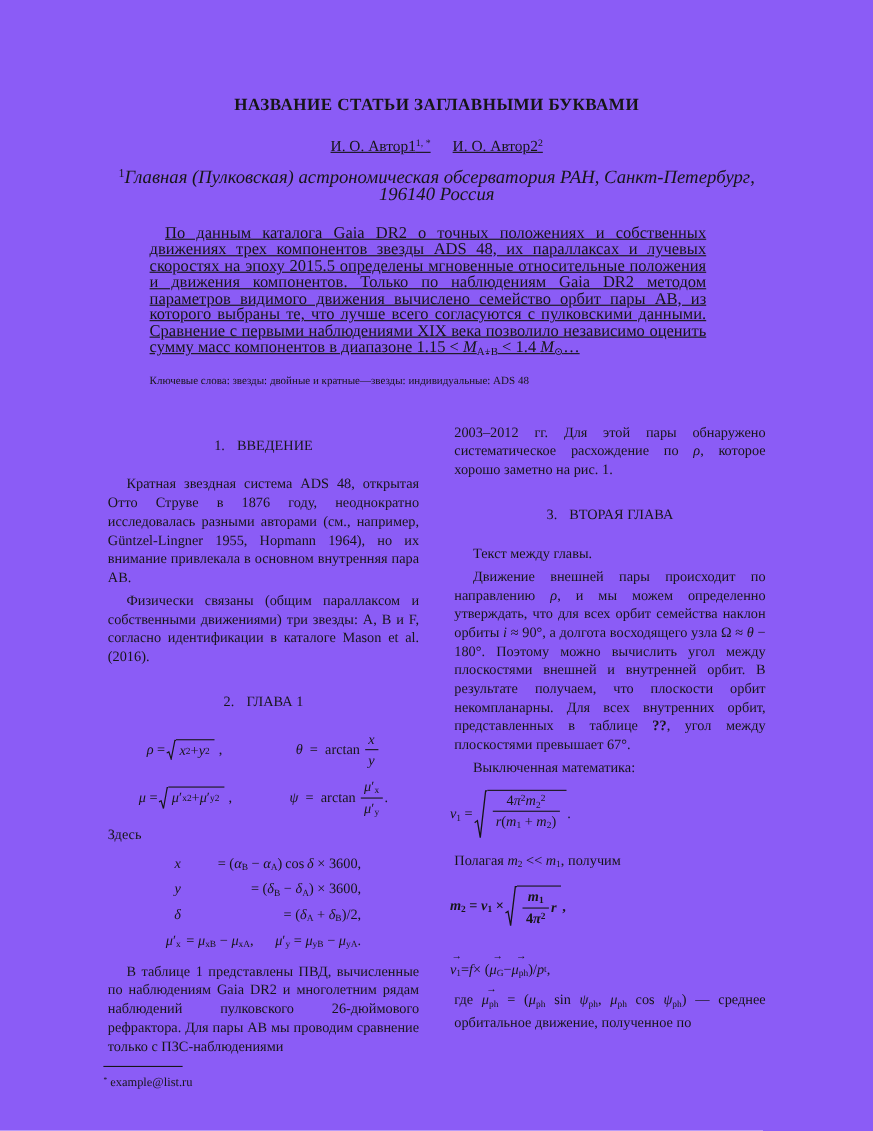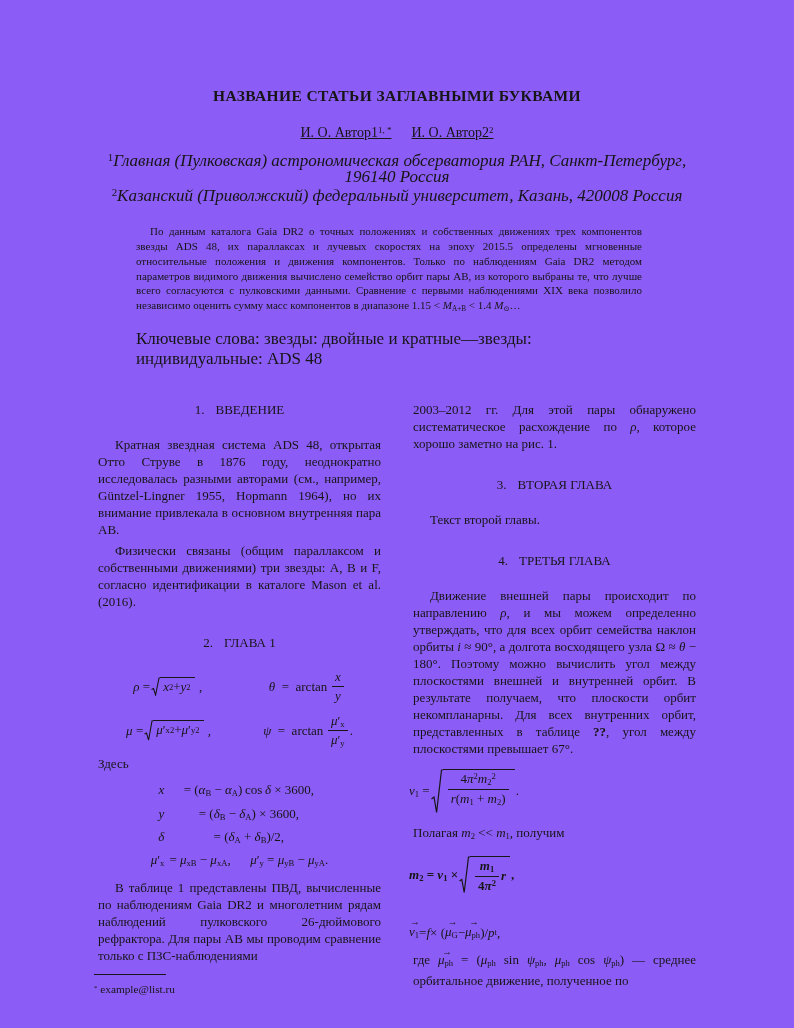--- a/index.html
+++ b/index.html
@@ -7,27 +7,27 @@
   .page{box-sizing:border-box;width:794px;height:1028px;padding:87px 94px 0 94px;overflow:hidden;background:#8b5cf6;}
   
   .title{text-align:center;font-weight:bold;font-size:15.5px;letter-spacing:.4px;}
   .authors{text-align:center;font-size:14px;margin-top:20px;text-decoration:underline;}
   .authors .agap{display:inline-block;width:20px;}
   .authors sup{font-size:64%;vertical-align:0.5em;}
   .affils{margin-top:9px;}
   .affil{text-align:center;font-style:italic;font-size:17px;line-height:15.5px;}
   .affil sup{font-size:64%;vertical-align:0.5em;font-style:normal;}
   
-  .abstract{margin:20px 58px 0 42px;font-size:11px;line-height:14.9px;text-align:justify;text-indent:14px;hyphens:auto;}
-  .keywords{margin:12px 42px 0 42px;font-size:17px;}
+  .abstract{margin:20px 58px 0 42px;font-size:15px;line-height:14.9px;text-align:justify;text-indent:14px;hyphens:auto;text-decoration:underline;}
+  .keywords{margin:12px 42px 0 42px;font-size:10px;}
   
   .columns{display:flex;gap:24px;margin-top:28px;}
   .col{width:292px;font-size:13px;line-height:17px;text-align:justify;hyphens:auto;}
   .sec{text-align:center;margin:24px 0 18px 0;text-indent:0;}
-  .sec.first{margin-top:4px;}
+  .sec.first{margin-top:16px;}
   .secnum{margin-right:11px;}
   p{margin:4px;text-indent:17px;}
   p.noindent{text-indent:0;}
   sup{font-size:66%;vertical-align:0.45em;}
   sub{font-size:66%;vertical-align:-0.25em;}
   i{font-style:italic;}
   
   .dmath{display:flex;justify-content:flex-start;align-items:center;line-height:1.25;text-indent:0;}
   .dmath.pair{justify-content:space-around;padding:0 6px;}
   .m1{margin:9px 0 2px 0;}
@@ -35,21 +35,21 @@
   .half{display:flex;align-items:center;}
   .frac{display:inline-block;vertical-align:middle;text-align:center;margin:0 2px;}
   .frac .num{display:block;padding:0 3px 1px 3px;}
   .frac .den{display:block;border-top:1px solid #161616;padding:1px 3px 0 3px;}
   .sqrt{display:inline-flex;align-items:flex-start;margin:0 1px;}
   .sqrt svg{flex:none;display:block;}
   .sq-rad{border-top:1.2px solid #161616;padding:1px 4px 0 3px;display:inline-flex;align-items:center;}
   
   .eqs{display:grid;grid-template-columns:max-content max-content;justify-content:center;column-gap:5px;row-gap:6px;margin:10px 0 10px 0;line-height:1.3;}
   .eqs .lhs{text-align:right;}
-  .eqs .rhs{text-align:center;}
+  .eqs .rhs{text-align:right;}
   
   .vec{display:inline-block;position:relative;}
   .vec::before{content:"→";position:absolute;top:-0.8em;left:55%;transform:translateX(-50%);font-size:0.72em;letter-spacing:-1px;}
   .vecline{margin:30px 0 10px 0;}
   
   .footnote{margin-top:10px;}
   .fn-rule{width:72px;border-top:1px solid #161616;margin-bottom:4px;}
   .fn-text{font-size:11.3px;}
   .fn-text sup{font-size:60%;}
 </style>
@@ -59,21 +59,20 @@
 <div class="page">
 
   <div class="title">НАЗВАНИЕ СТАТЬИ ЗАГЛАВНЫМИ БУКВАМИ</div>
 
   <div class="authors">
     <span><span>И. О. Автор1</span><sup>1, *</sup></span><span class="agap"></span><span><span>И. О. Автор2</span><sup>2</sup></span>
   </div>
 
   <div class="affils">
     <div class="affil"><sup>1</sup><span>Главная (Пулковская) астрономическая обсерватория РАН, Санкт-Петербург, 196140 Россия</span></div>
-    <div class="affil"><sup>2</sup><span>Казанский (Приволжский) федеральный университет, Казань, 420008 Россия</span></div>
   </div>
 
   <div class="abstract">По данным каталога Gaia DR2 о точных положениях и собственных движениях трех компонентов звезды ADS 48, их параллаксах и лучевых скоростях на эпоху 2015.5 определены мгновенные относительные положения и движения компонентов. Только по наблюдениям Gaia DR2 методом параметров видимого движения вычислено семейство орбит пары AB, из которого выбраны те, что лучше всего согласуются с пулковскими данными. Сравнение с первыми наблюдениями XIX века позволило независимо оценить сумму масс компонентов в диапазоне 1.15 &lt; <i>M</i><sub>A+B</sub> &lt; 1.4 <i>M</i><sub>⊙</sub>…</div>
 
   <div class="keywords">Ключевые слова: звезды: двойные и кратные—звезды: индивидуальные: ADS 48</div>
 
   <div class="columns">
 
     <div class="col">
 
@@ -153,27 +152,25 @@
     </div>
 
     <div class="col">
 
       <p class="noindent">2003–2012 гг. Для этой пары обнаружено систематическое расхождение по <i>ρ</i>, которое хорошо заметно на рис. 1.</p>
 
       <div class="sec">
         <span class="secnum">3.</span><span>ВТОРАЯ ГЛАВА</span>
       </div>
 
-      <p>Текст второй главы.</p>
-
-      <div class="sec">
-        <span class="secnum">4.</span><span>ТРЕТЬЯ ГЛАВА</span>
-      </div>
+      <p>Текст между главы.</p>
+
 
       <p>Движение внешней пары происходит по направлению <i>ρ</i>, и мы можем определенно утверждать, что для всех орбит семейства наклон орбиты <i>i</i> ≈ 90°, а долгота восходящего узла Ω ≈ <i>θ</i> − 180°. Поэтому можно вычислить угол между плоскостями внешней и внутренней орбит. В результате получаем, что плоскости орбит некомпланарны. Для всех внутренних орбит, представленных в таблице <b>??</b>, угол между плоскостями превышает 67°.</p>
+      <p>Выключенная математика:</p>
 
       <div class="dmath" style="margin:12px 0 10px 0;">
         <span><i>v</i><sub>1</sub> = </span>
         <span class="sqrt">
           <svg width="12" height="45" viewBox="0 0 12 45">
               <path d="M0.5 30 L3 28 L5.6 43.5 L10.5 1 L12 1" fill="none" stroke="#161616" stroke-width="1.2"></path>
             </svg>
           <span class="sq-rad">
             <span class="frac">
               <span class="num">4<i>π</i><sup>2</sup><i>m</i><sub>2</sub><sup>2</sup></span>

